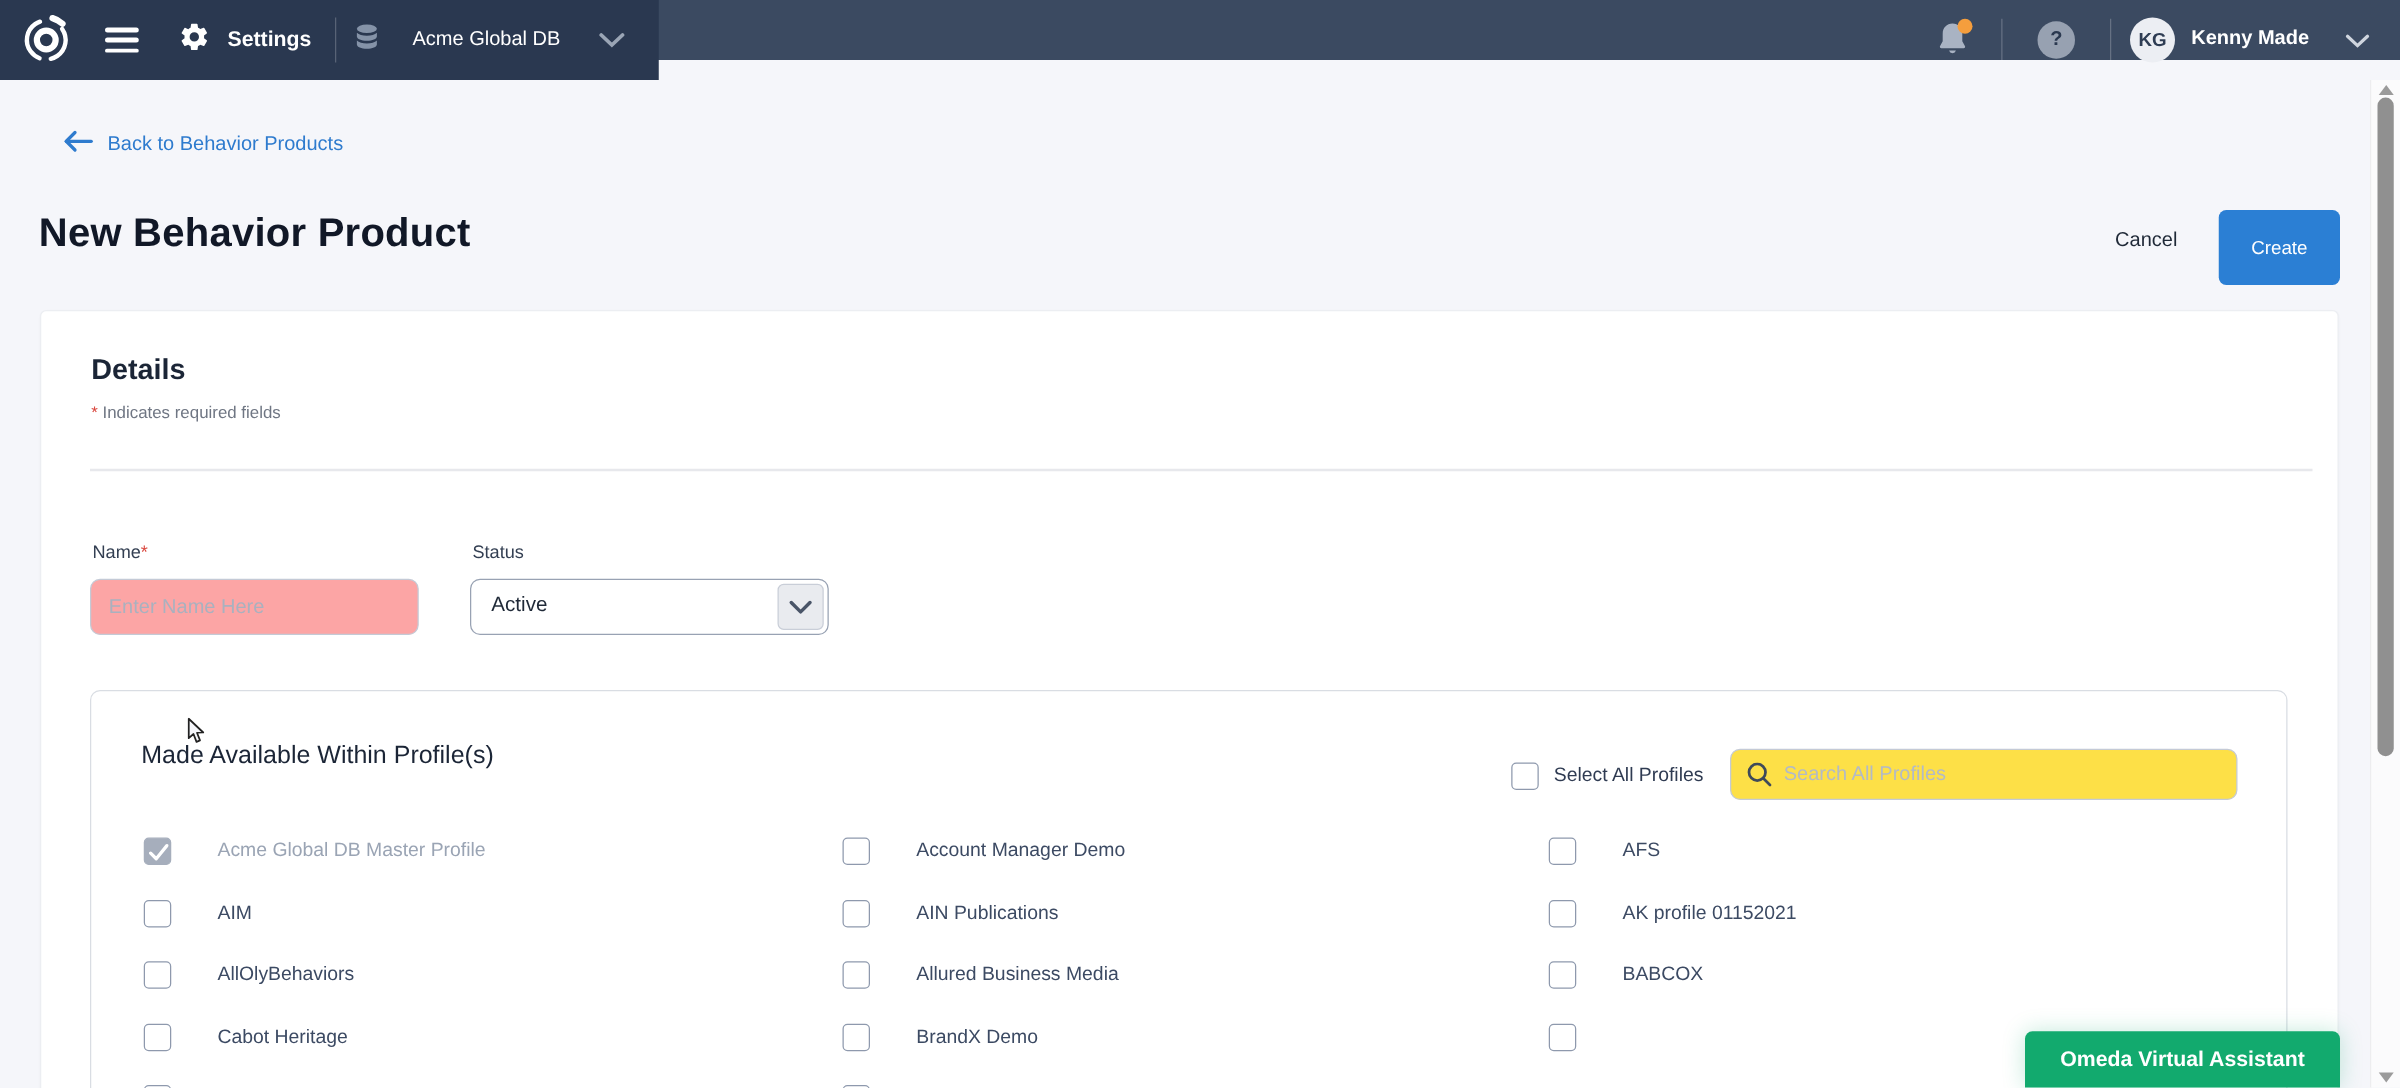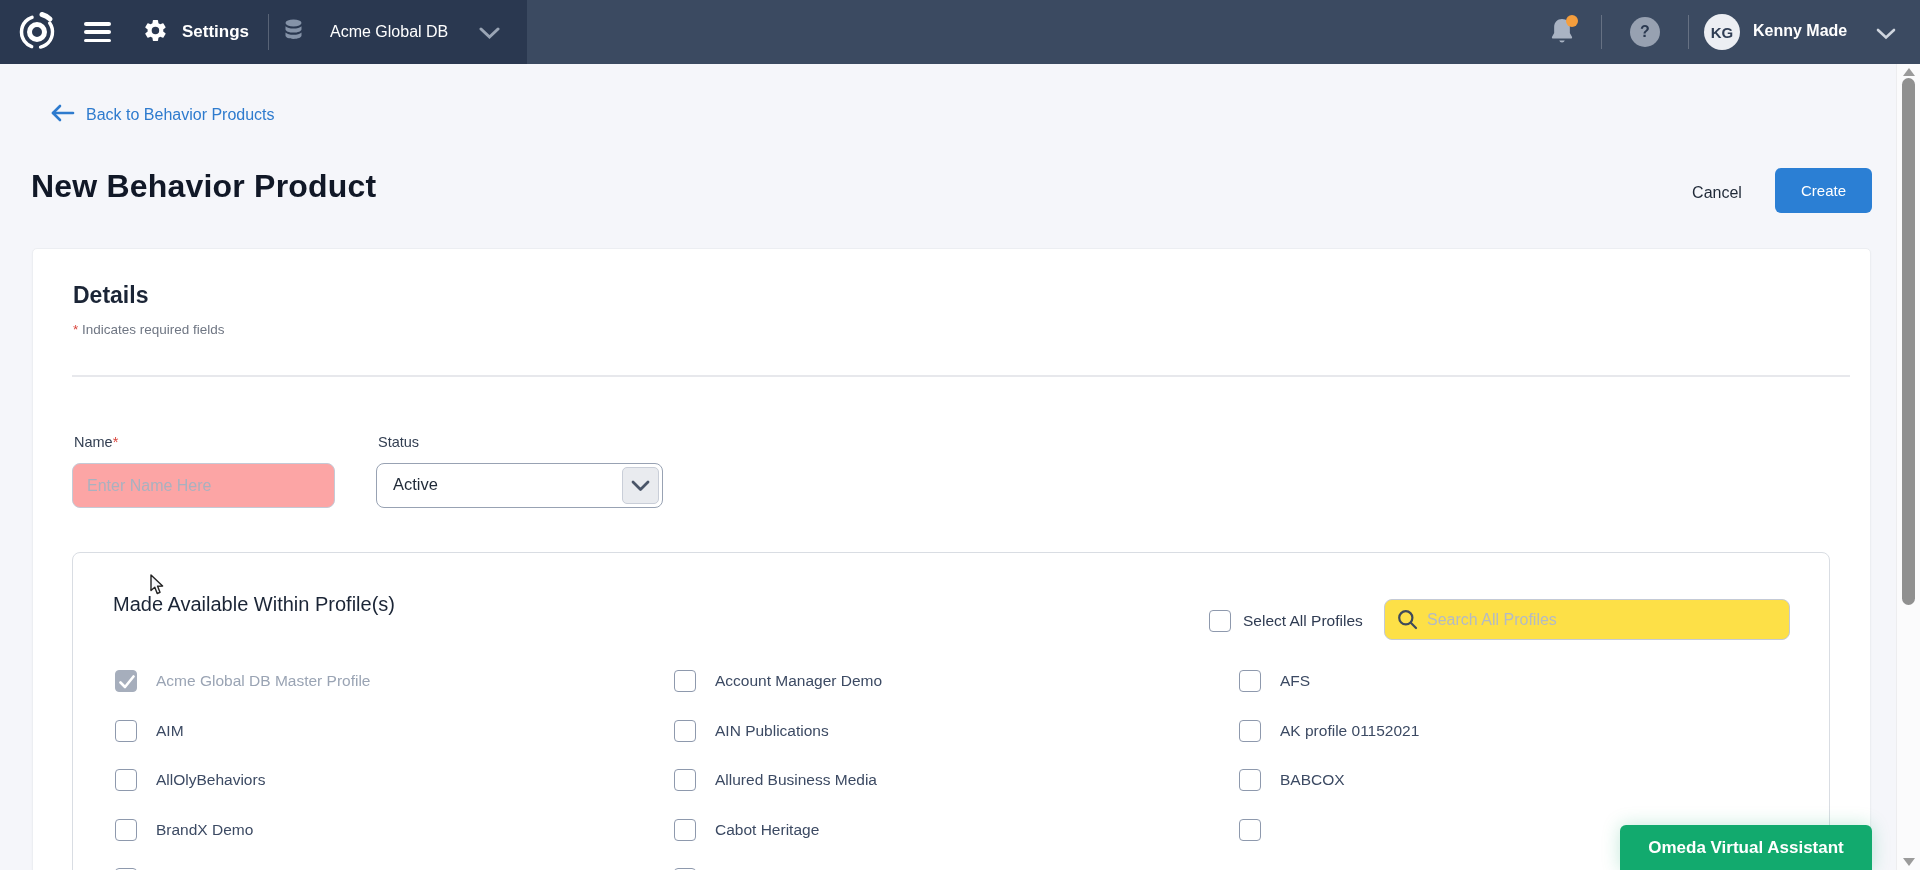--- a/index.html
+++ b/index.html
@@ -1,20 +1,20 @@
 <!DOCTYPE html>
 <html><head>
 <meta charset="utf-8">
 <style>
   * { margin:0; padding:0; box-sizing:border-box; }
   html,body { width:1920px; height:870px; overflow:hidden;
     font-family:"Liberation Sans", sans-serif; background:#f5f6fa; }
 
   
-  .navbar { position:absolute; top:0; left:0; width:1920px; height:64px;
+  .navbar { position:absolute; top:0; left:0; width:1920px; height:48px;
     background:#3b4a61; z-index:50; }
   .navbar-left { position:absolute; top:0; left:0; width:527px; height:64px;
     background:#2a3850; display:flex; align-items:center; }
   .logo { position:absolute; left:16px; top:11px; width:42px; height:42px; }
   .hamburger { position:absolute; left:84px; top:22px; width:27px; height:20px;
     display:flex; flex-direction:column; justify-content:space-between; cursor:pointer; }
   .hamburger span { display:block; height:3.5px; background:#fff; border-radius:2px; }
   .nav-settings { position:absolute; left:143px; top:0; height:64px;
     display:flex; align-items:center; gap:14px; cursor:pointer; }
   .nav-settings .label { color:#fff; font-size:17px; font-weight:700; }
@@ -37,21 +37,21 @@
   .user-menu-chevron { position:absolute; left:1876px; top:26px; cursor:pointer; }
 
   
   .back-link { position:absolute; left:50px; top:104px; display:flex; align-items:center;
     gap:11px; color:#2e7bce; font-size:16px; font-weight:500; cursor:pointer; }
   .page-title { position:absolute; left:31px; top:168px; font-size:32px; font-weight:700;
     color:#111827; letter-spacing:0.2px; }
   .cancel-btn { position:absolute; left:1682px; top:180px; width:70px; height:26px;
     background:none; border:none; font-family:inherit; font-size:16px; color:#1f2937;
     cursor:pointer; }
-  .create-btn { position:absolute; left:1775px; top:168px; width:97px; height:45px;
+  .create-btn { position:absolute; left:1775px; top:168px; width:97px; height:60px;
     background:#2b7fd4; border:none; border-radius:6px; color:#fff; font-family:inherit;
     font-size:15px; font-weight:500; cursor:pointer; }
 
   
   .card { position:absolute; left:32px; top:248px; width:1839px; height:700px;
     background:#ffffff; border:1px solid #eceef2; border-radius:5px;
     box-shadow:0 1px 2px rgba(20,30,50,0.04); }
   .details-heading { position:absolute; left:39px; top:283px; font-size:23px;
     font-weight:600; color:#1b2536; }
   .required-note { position:absolute; left:40px; top:322px; font-size:13.5px; color:#6f7683; }
@@ -81,21 +81,21 @@
     align-items:center; gap:12px; cursor:pointer; }
   .select-all-label { font-size:15.5px; color:#2f3b52; }
   .search-wrap { position:absolute; left:1311px; top:46px; width:406px; height:41px; }
   .search-input { width:100%; height:100%; border:1px solid #c4cad6; border-radius:8px;
     font-family:inherit; font-size:16px; color:#1f2937; padding:0 12px 0 42px; background:#fde047; }
   .search-input::placeholder { color:#b3bac6; }
   .search-icon { position:absolute; left:13px; top:10px; }
 
   .profiles-grid { position:absolute; left:42px; top:117px; right:20px;
     display:grid; grid-template-columns:559px 565px auto; grid-auto-rows:49.5px; }
-  .profile-item { display:flex; align-items:flex-start; gap:19px; cursor:pointer; }
+  .profile-item { display:flex; align-items:flex-start; gap:37px; cursor:pointer; }
   .cb { width:22px; height:22px; border:1.5px solid #8e99ad; border-radius:4px;
     background:#fff; flex:0 0 auto; position:relative; }
   .cb.checked-disabled { background:#a6aebc; border-color:#a6aebc; }
   .cb.checked-disabled svg { position:absolute; left:3px; top:4px; }
   .profile-label { font-size:15.5px; color:#3c4a63; padding-top:2px; }
   .profile-item.disabled .profile-label { color:#9aa4b4; }
   .profile-item.disabled { cursor:default; }
 
   
   .assistant-btn { position:absolute; left:1620px; top:825px; width:252px; height:45px;
@@ -274,25 +274,25 @@
         <div class="profile-item">
           <span class="cb"></span>
           <span class="profile-label">Allured Business Media</span>
         </div>
         <div class="profile-item">
           <span class="cb"></span>
           <span class="profile-label">BABCOX</span>
         </div>
         <div class="profile-item">
           <span class="cb"></span>
+          <span class="profile-label">Cabot Heritage</span>
+        </div>
+        <div class="profile-item">
+          <span class="cb"></span>
           <span class="profile-label">BrandX Demo</span>
-        </div>
-        <div class="profile-item">
-          <span class="cb"></span>
-          <span class="profile-label">Cabot Heritage</span>
         </div>
         <div class="profile-item">
           <span class="cb"></span>
         </div>
         <div class="profile-item">
           <span class="cb"></span>
         </div>
         <div class="profile-item">
           <span class="cb"></span>
         </div>

